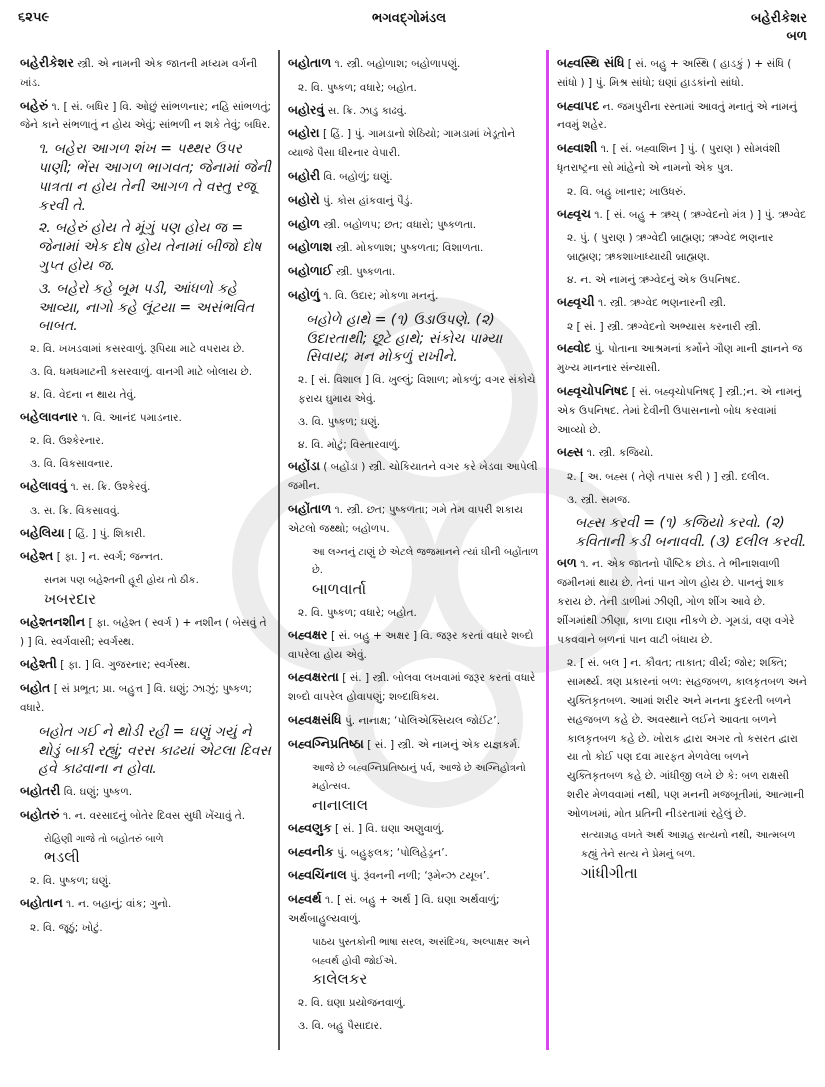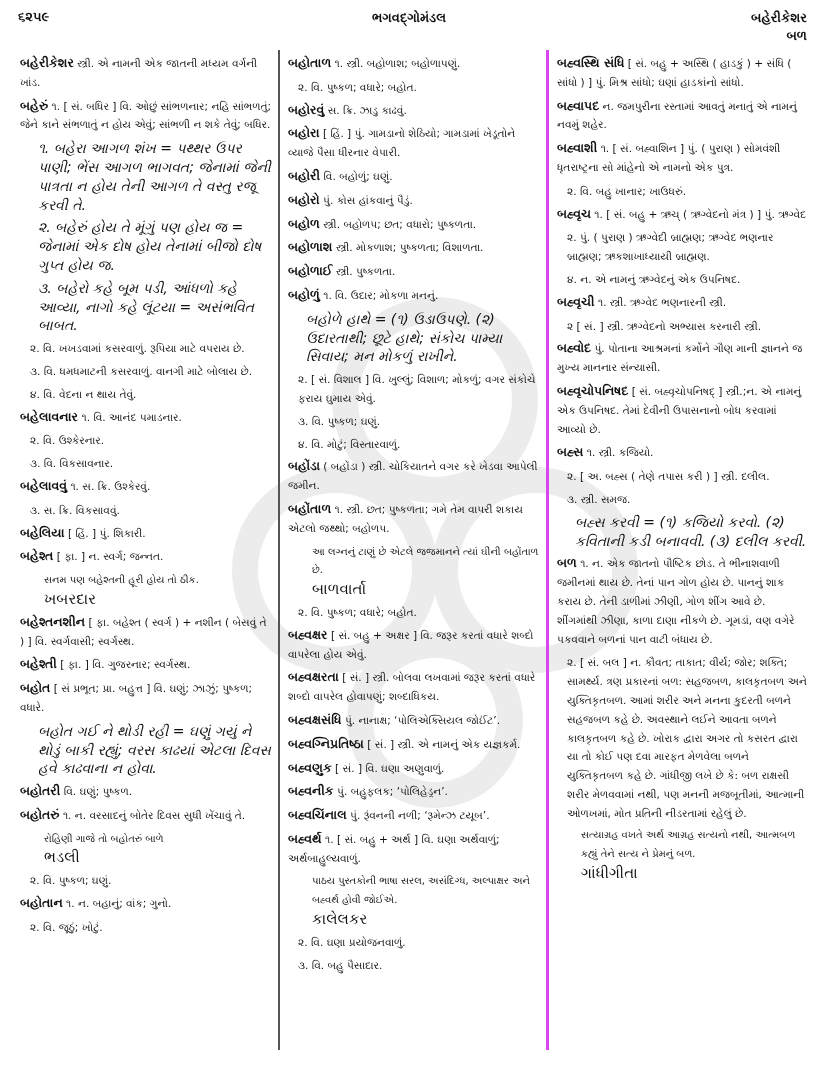--- a/index.html
+++ b/index.html
@@ -102,20 +102,21 @@
       <div class="sub">૩. વિ. પુષ્કળ; ઘણું.</div>
       <div class="sub">૪. વિ. મોટું; વિસ્તારવાળું.</div>
       <div class="entry"><span class="hw">બહોંડા</span> <span class="body">( બહોંડા ) સ્ત્રી. ચોકિયાતને વગર કરે ખેડવા આપેલી જમીન.</span></div>
       <div class="entry"><span class="hw">બહોંતાળ</span> <span class="body">૧. સ્ત્રી. છત; પુષ્કળતા; ગમે તેમ વાપરી શકાય એટલો જથ્થો; બહોળપ.</span></div>
       <div class="quote"><span>આ લગ્નનું ટાણું છે એટલે જજમાનને ત્યાં ઘીની બહોંતાળ છે.</span><span class="src">બાળવાર્તા</span></div>
       <div class="sub">૨. વિ. પુષ્કળ; વધારે; બહોત.</div>
       <div class="entry"><span class="hw">બહ્વક્ષર</span> <span class="body">[ સં. બહુ + અક્ષર ] વિ. જરૂર કરતાં વધારે શબ્દો વાપરેલા હોય એવું.</span></div>
       <div class="entry"><span class="hw">બહ્વક્ષરતા</span> <span class="body">[ સં. ] સ્ત્રી. બોલવા લખવામાં જરૂર કરતાં વધારે શબ્દો વાપરેલ હોવાપણું; શબ્દાધિકય.</span></div>
       <div class="entry"><span class="hw">બહ્વક્ષસંધિ</span> <span class="body">પું. નાનાક્ષ; ‘પોલિએક્સિયલ જોઈંટ’.</span></div>
       <div class="entry"><span class="hw">બહ્વગ્નિપ્રતિષ્ઠા</span> <span class="body">[ સં. ] સ્ત્રી. એ નામનું એક યજ્ઞકર્મ.</span></div>
+      <div class="quote"><span>આજે છે બહ્વગ્નિપ્રતિષ્ઠાનું પર્વ, આજે છે અગ્નિહોત્રનો મહોત્સવ.</span><span class="src">નાનાલાલ</span></div>
       <div class="entry"><span class="hw">બહ્વણુક</span> <span class="body">[ સં. ] વિ. ઘણા અણુવાળું.</span></div>
       <div class="entry"><span class="hw">બહ્વનીક</span> <span class="body">પું. બહુફલક; ‘પોલિહેડ્રન’.</span></div>
       <div class="entry"><span class="hw">બહ્વચિંનાલ</span> <span class="body">પું. રૂંવનની નળી; ‘રૂમેન્ઝ ટયૂબ’.</span></div>
       <div class="entry"><span class="hw">બહ્વર્થ</span> <span class="body">૧. [ સં. બહુ + અર્થ ] વિ. ઘણા અર્થવાળું; અર્થબાહુલ્યવાળું.</span></div>
       <div class="quote"><span>પાઠય પુસ્તકોની ભાષા સરલ, અસંદિગ્ધ, અલ્પાક્ષર અને બહ્વર્થ હોવી જોઈએ.</span><span class="src">કાલેલકર</span></div>
       <div class="sub">૨. વિ. ઘણા પ્રયોજનવાળું.</div>
       <div class="sub">૩. વિ. બહુ પૈસાદાર.</div>
     </div>
   <div class="col c3">
       <div class="entry"><span class="hw">બહ્વસ્થિ સંધિ</span> <span class="body">[ સં. બહુ + અસ્થિ ( હાડકું ) + સંધિ ( સાંધો ) ] પું. મિશ્ર સાંધો; ઘણાં હાડકાંનો સાંધો.</span></div>

